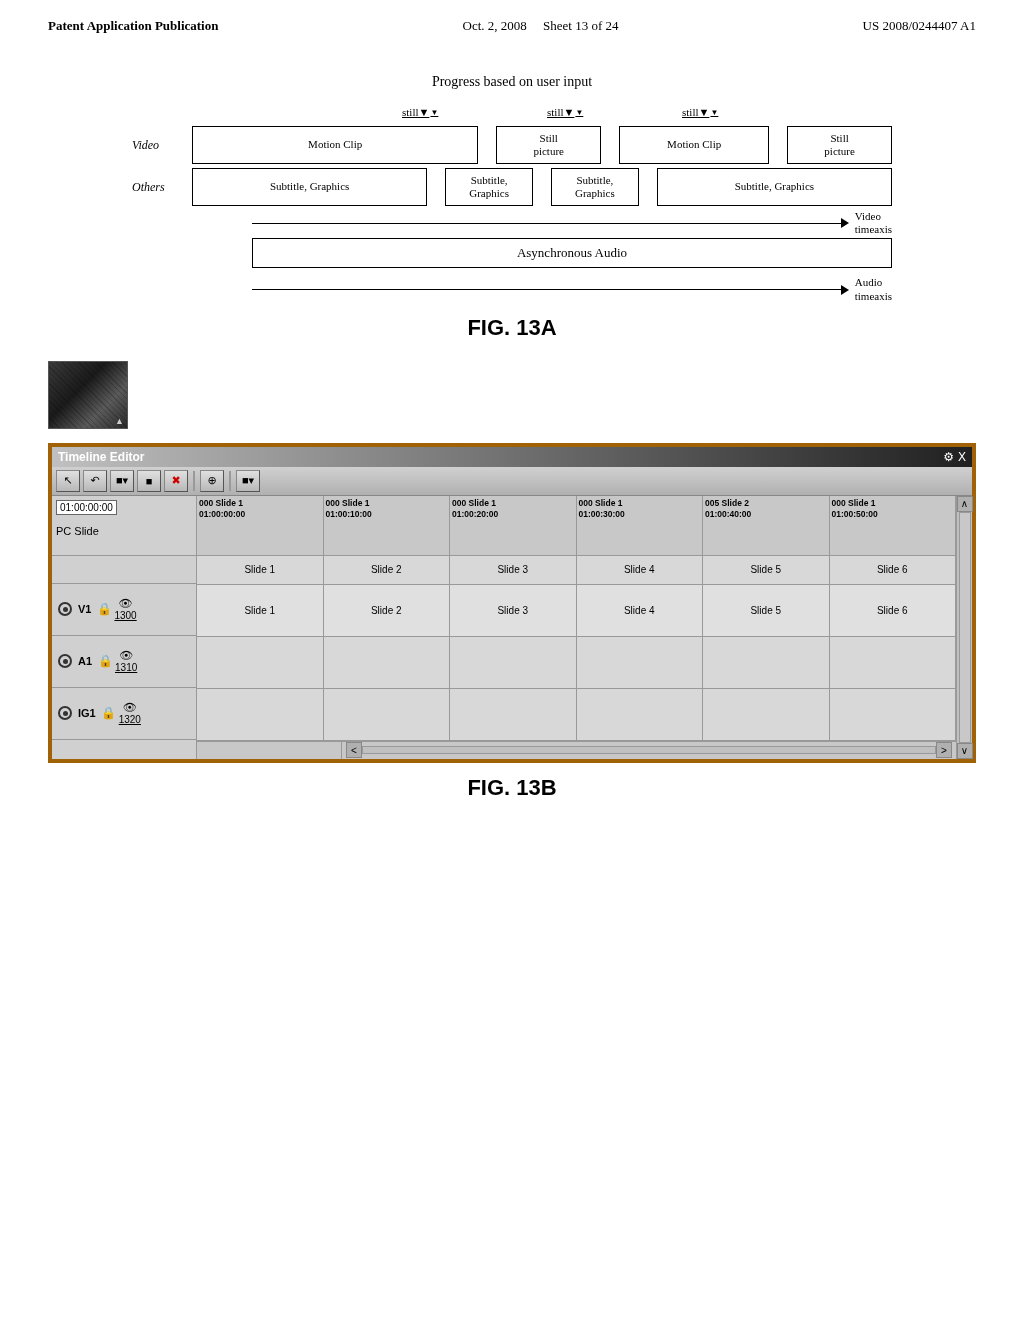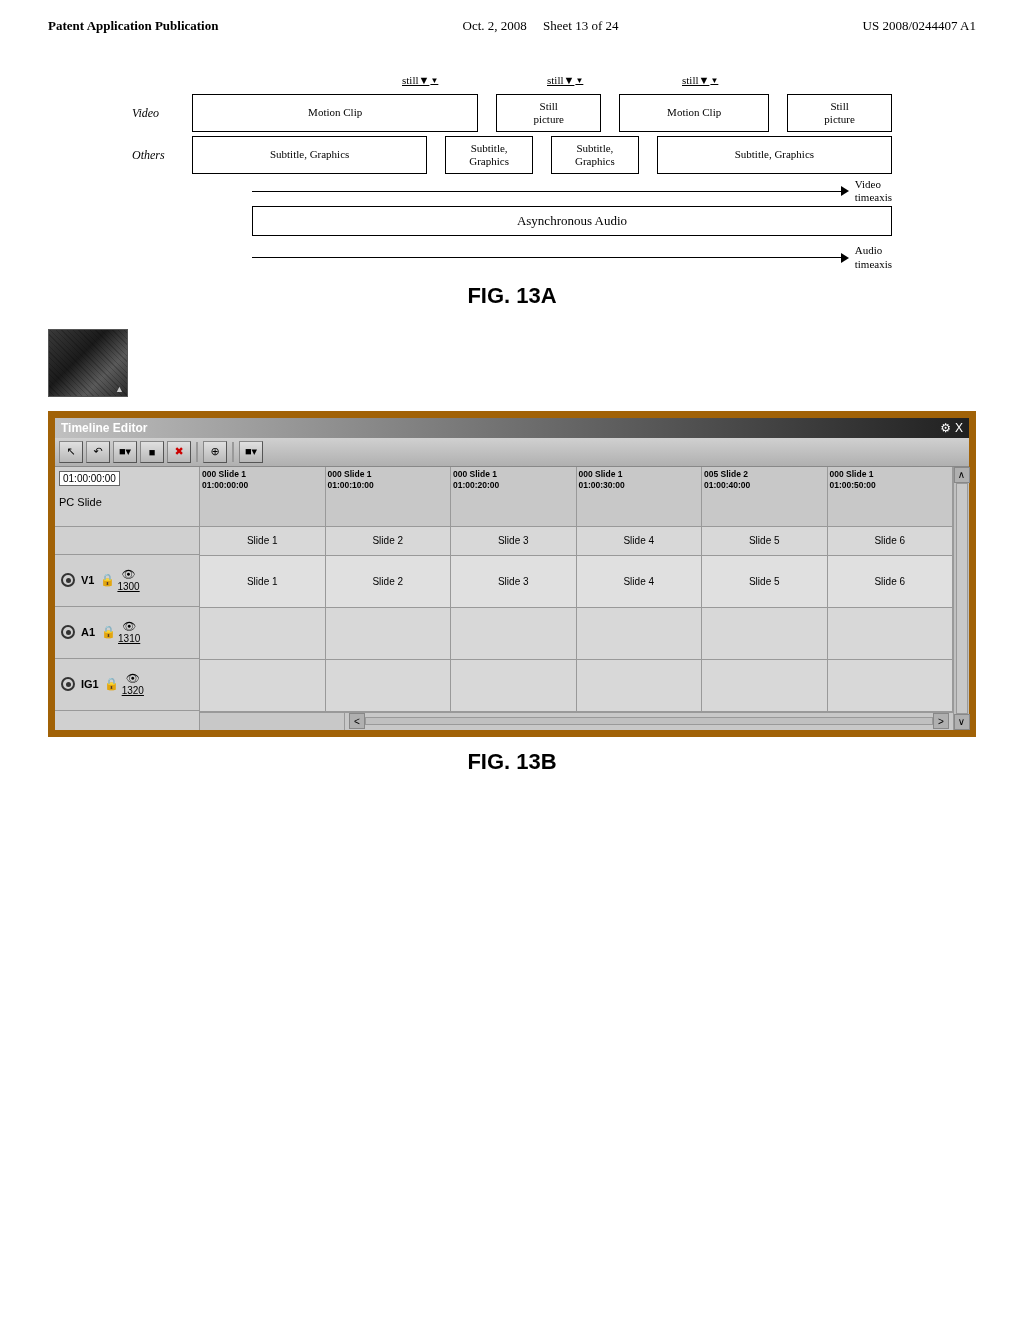--- a/index.html
+++ b/index.html
@@ -187,21 +187,21 @@
         45deg,
         transparent,
         transparent 3px,
         rgba(0,0,0,0.2) 3px,
         rgba(0,0,0,0.2) 4px
       );
     }
 
     
     .editor-panel {
-      border: 7px solid #a16207;
+      border: 4px solid #a16207;
       background: #a3a3a3;
       margin-top: 8px;
       font-size: 11px;
       font-family: Arial, sans-serif;
     }
     .editor-titlebar {
       background: linear-gradient(to right, #c0c0c0, #a0a0a0, #808080, #606060, #404040, #202020);
       padding: 3px 6px;
       display: flex;
       justify-content: space-between;
@@ -460,20 +460,21 @@
     <span>Oct. 2, 2008</span>
     &nbsp;&nbsp;&nbsp;
     <span>Sheet 13 of 24</span>
   </div>
   <div class="right">US 2008/0244407 A1</div>
 </div>
 
 <div class="main-content">
 
   <div class="fig13a-section">
+    <div class="diagram-title">Progress based on user input</div>
 
     <div class="timeline-diagram">
 
       <div class="still-markers">
         <span class="still-marker" style="left: 140px;">still▼</span>
         <span class="still-marker" style="left: 285px;">still▼</span>
         <span class="still-marker" style="left: 420px;">still▼</span>
       </div>
 
       <div class="diagram-row">

